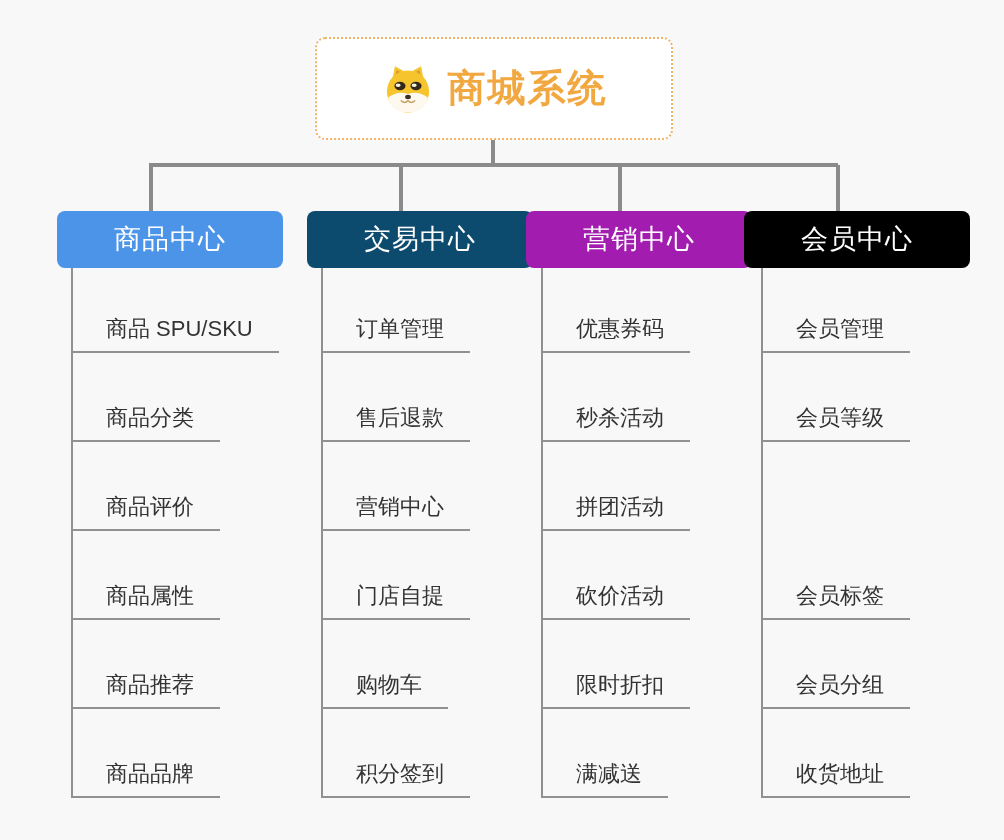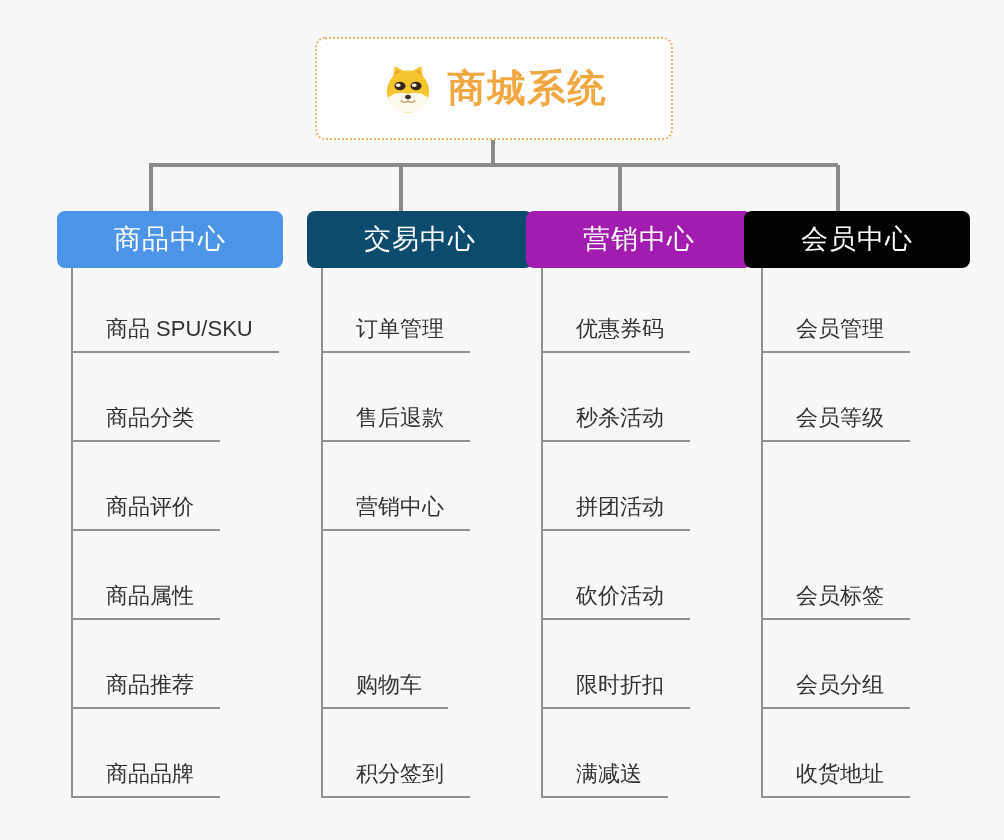--- a/index.html
+++ b/index.html
@@ -105,20 +105,21 @@
   <div class="leaf c0 r0">商品 SPU/SKU</div>
   <div class="leaf c0 r1">商品分类</div>
   <div class="leaf c0 r2">商品评价</div>
   <div class="leaf c0 r3">商品属性</div>
   <div class="leaf c0 r4">商品推荐</div>
   <div class="leaf c0 r5">商品品牌</div>
 
   <div class="leaf c1 r0">订单管理</div>
   <div class="leaf c1 r1">售后退款</div>
   <div class="leaf c1 r2">营销中心</div>
+  <div class="leaf c1 r3">门店自提</div>
   <div class="leaf c1 r4">购物车</div>
   <div class="leaf c1 r5">积分签到</div>
 
   <div class="leaf c2 r0">优惠券码</div>
   <div class="leaf c2 r1">秒杀活动</div>
   <div class="leaf c2 r2">拼团活动</div>
   <div class="leaf c2 r3">砍价活动</div>
   <div class="leaf c2 r4">限时折扣</div>
   <div class="leaf c2 r5">满减送</div>
 

